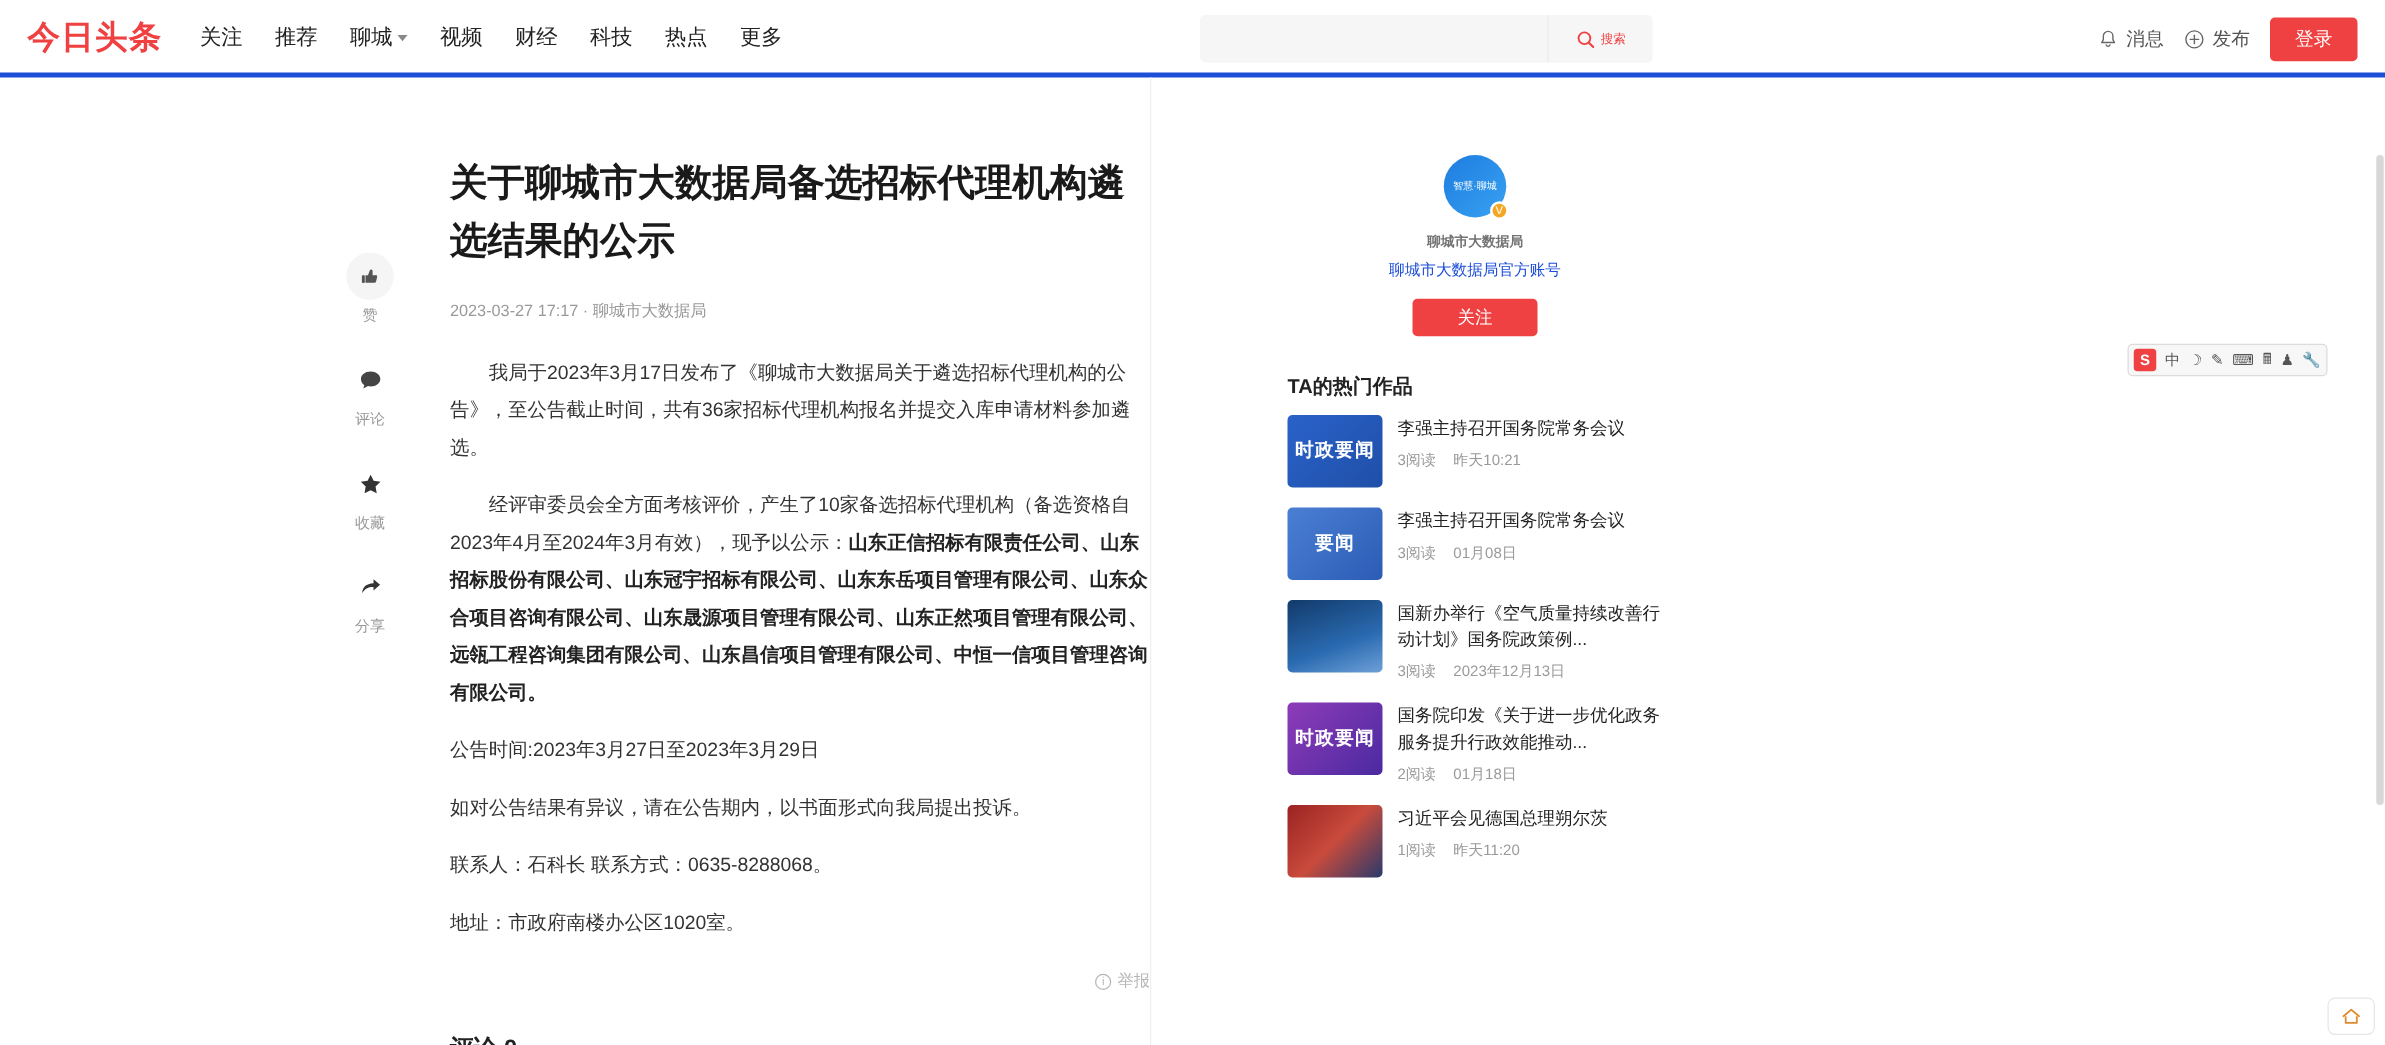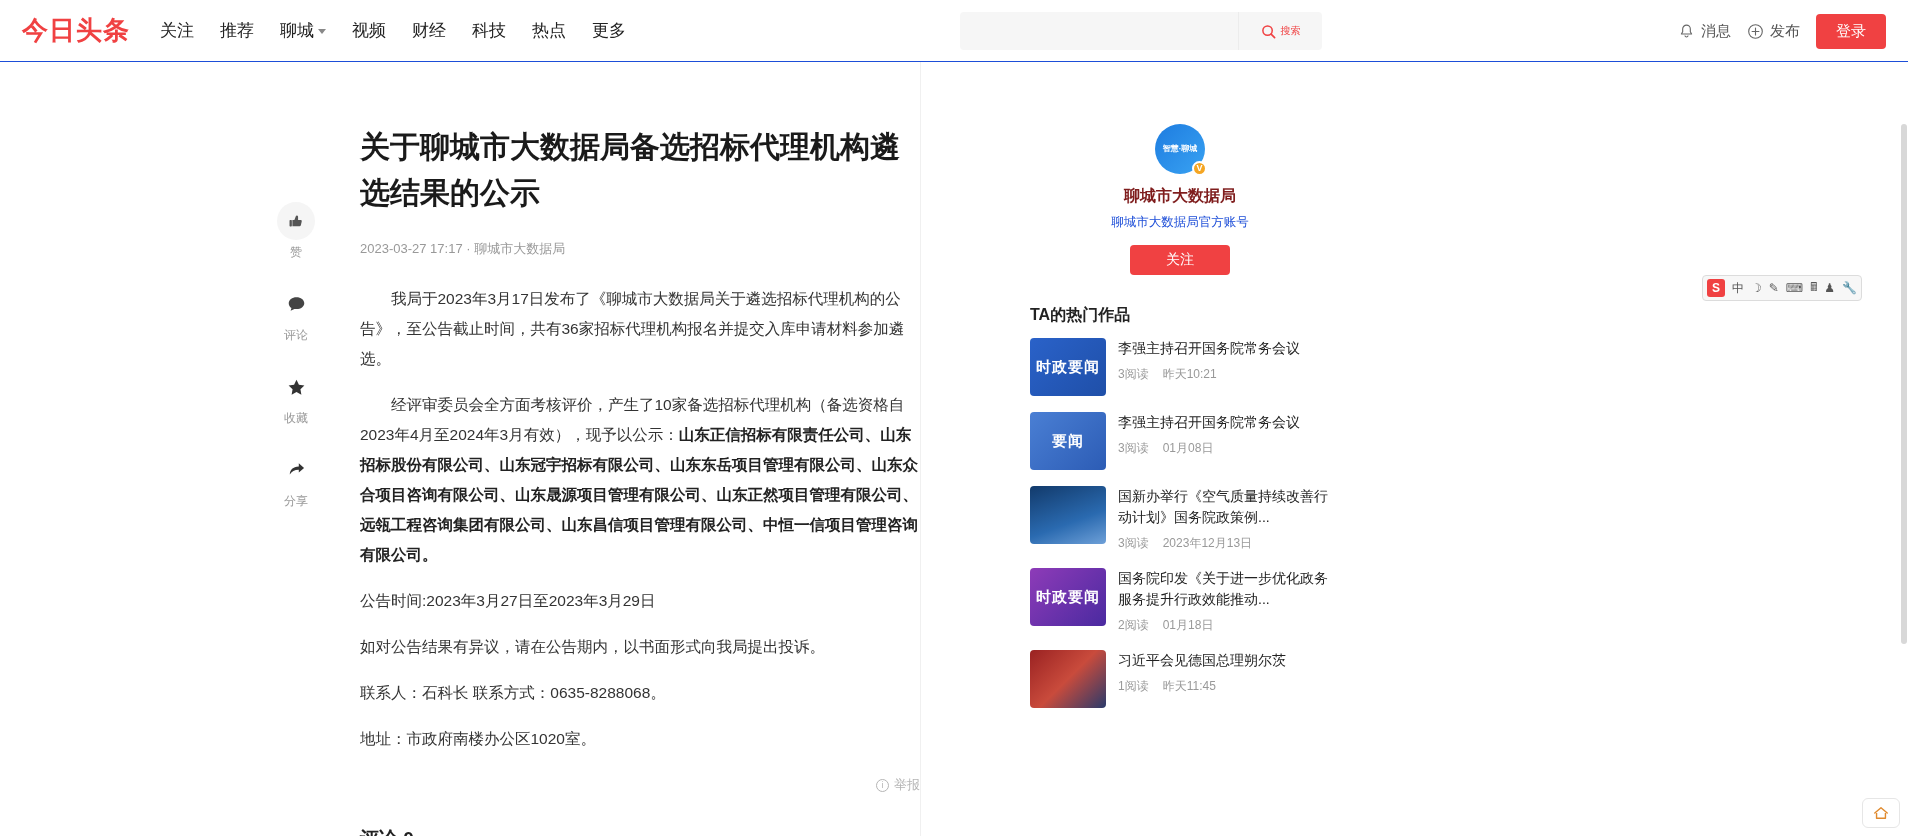--- a/index.html
+++ b/index.html
@@ -8,21 +8,21 @@
     width: 1908px; height: 836px;
     overflow: hidden;
     background: #ffffff;
     font-family: "Liberation Sans", sans-serif;
     color: #222;
   }
 
   
   .header {
     height: 62px;
-    border-bottom: 1px solid #1d4ed8;
+    border-bottom: 4px solid #1d4ed8;
     display: flex;
     align-items: center;
     padding: 0 22px 0 22px;
     position: relative;
     background: #fff;
   }
   .logo {
     font-size: 26px;
     font-weight: bold;
     color: #f04142;
@@ -232,38 +232,38 @@
   .avatar {
     width: 50px; height: 50px;
     border-radius: 50%;
     background: linear-gradient(135deg,#1d7ce0,#39a2f2);
     position: relative;
     display: flex;
     align-items: center;
     justify-content: center;
     color: #fff;
     font-size: 11px;
-    font-weight: bold;
+    font-weight: normal;
   }
   .avatar .vbadge {
     position: absolute;
     right: -2px; bottom: -2px;
     width: 15px; height: 15px;
     border-radius: 50%;
     background: #f5a623;
     border: 2px solid #fff;
     color: #fff;
     font-size: 9px;
     line-height: 11px;
     text-align: center;
   }
   .author-name {
-    font-size: 16px;
+    font-size: 11px;
     font-weight: bold;
-    color: #7f1d1d;
+    color: #737373;
     margin-top: 12px;
   }
   .author-desc {
     font-size: 12.5px;
     color: #1d4ed8;
     margin-top: 7px;
   }
   .follow-btn {
     margin-top: 14px;
     background: #f04142;
@@ -567,21 +567,21 @@
         </div>
       </div>
     </div>
 
     <div class="hot-item">
       <div class="thumb t4"></div>
       <div class="hot-texts">
         <div class="hot-title">习近平会见德国总理朔尔茨</div>
         <div class="hot-sub">
           <span>1阅读</span>
-          <span>昨天11:45</span>
+          <span>昨天11:20</span>
         </div>
       </div>
     </div>
   </div>
 
   <div class="ime">
     <div class="s-logo">S</div>
     <span class="k">中</span>
     <span class="k">☽</span>
     <span class="k">✎</span>

